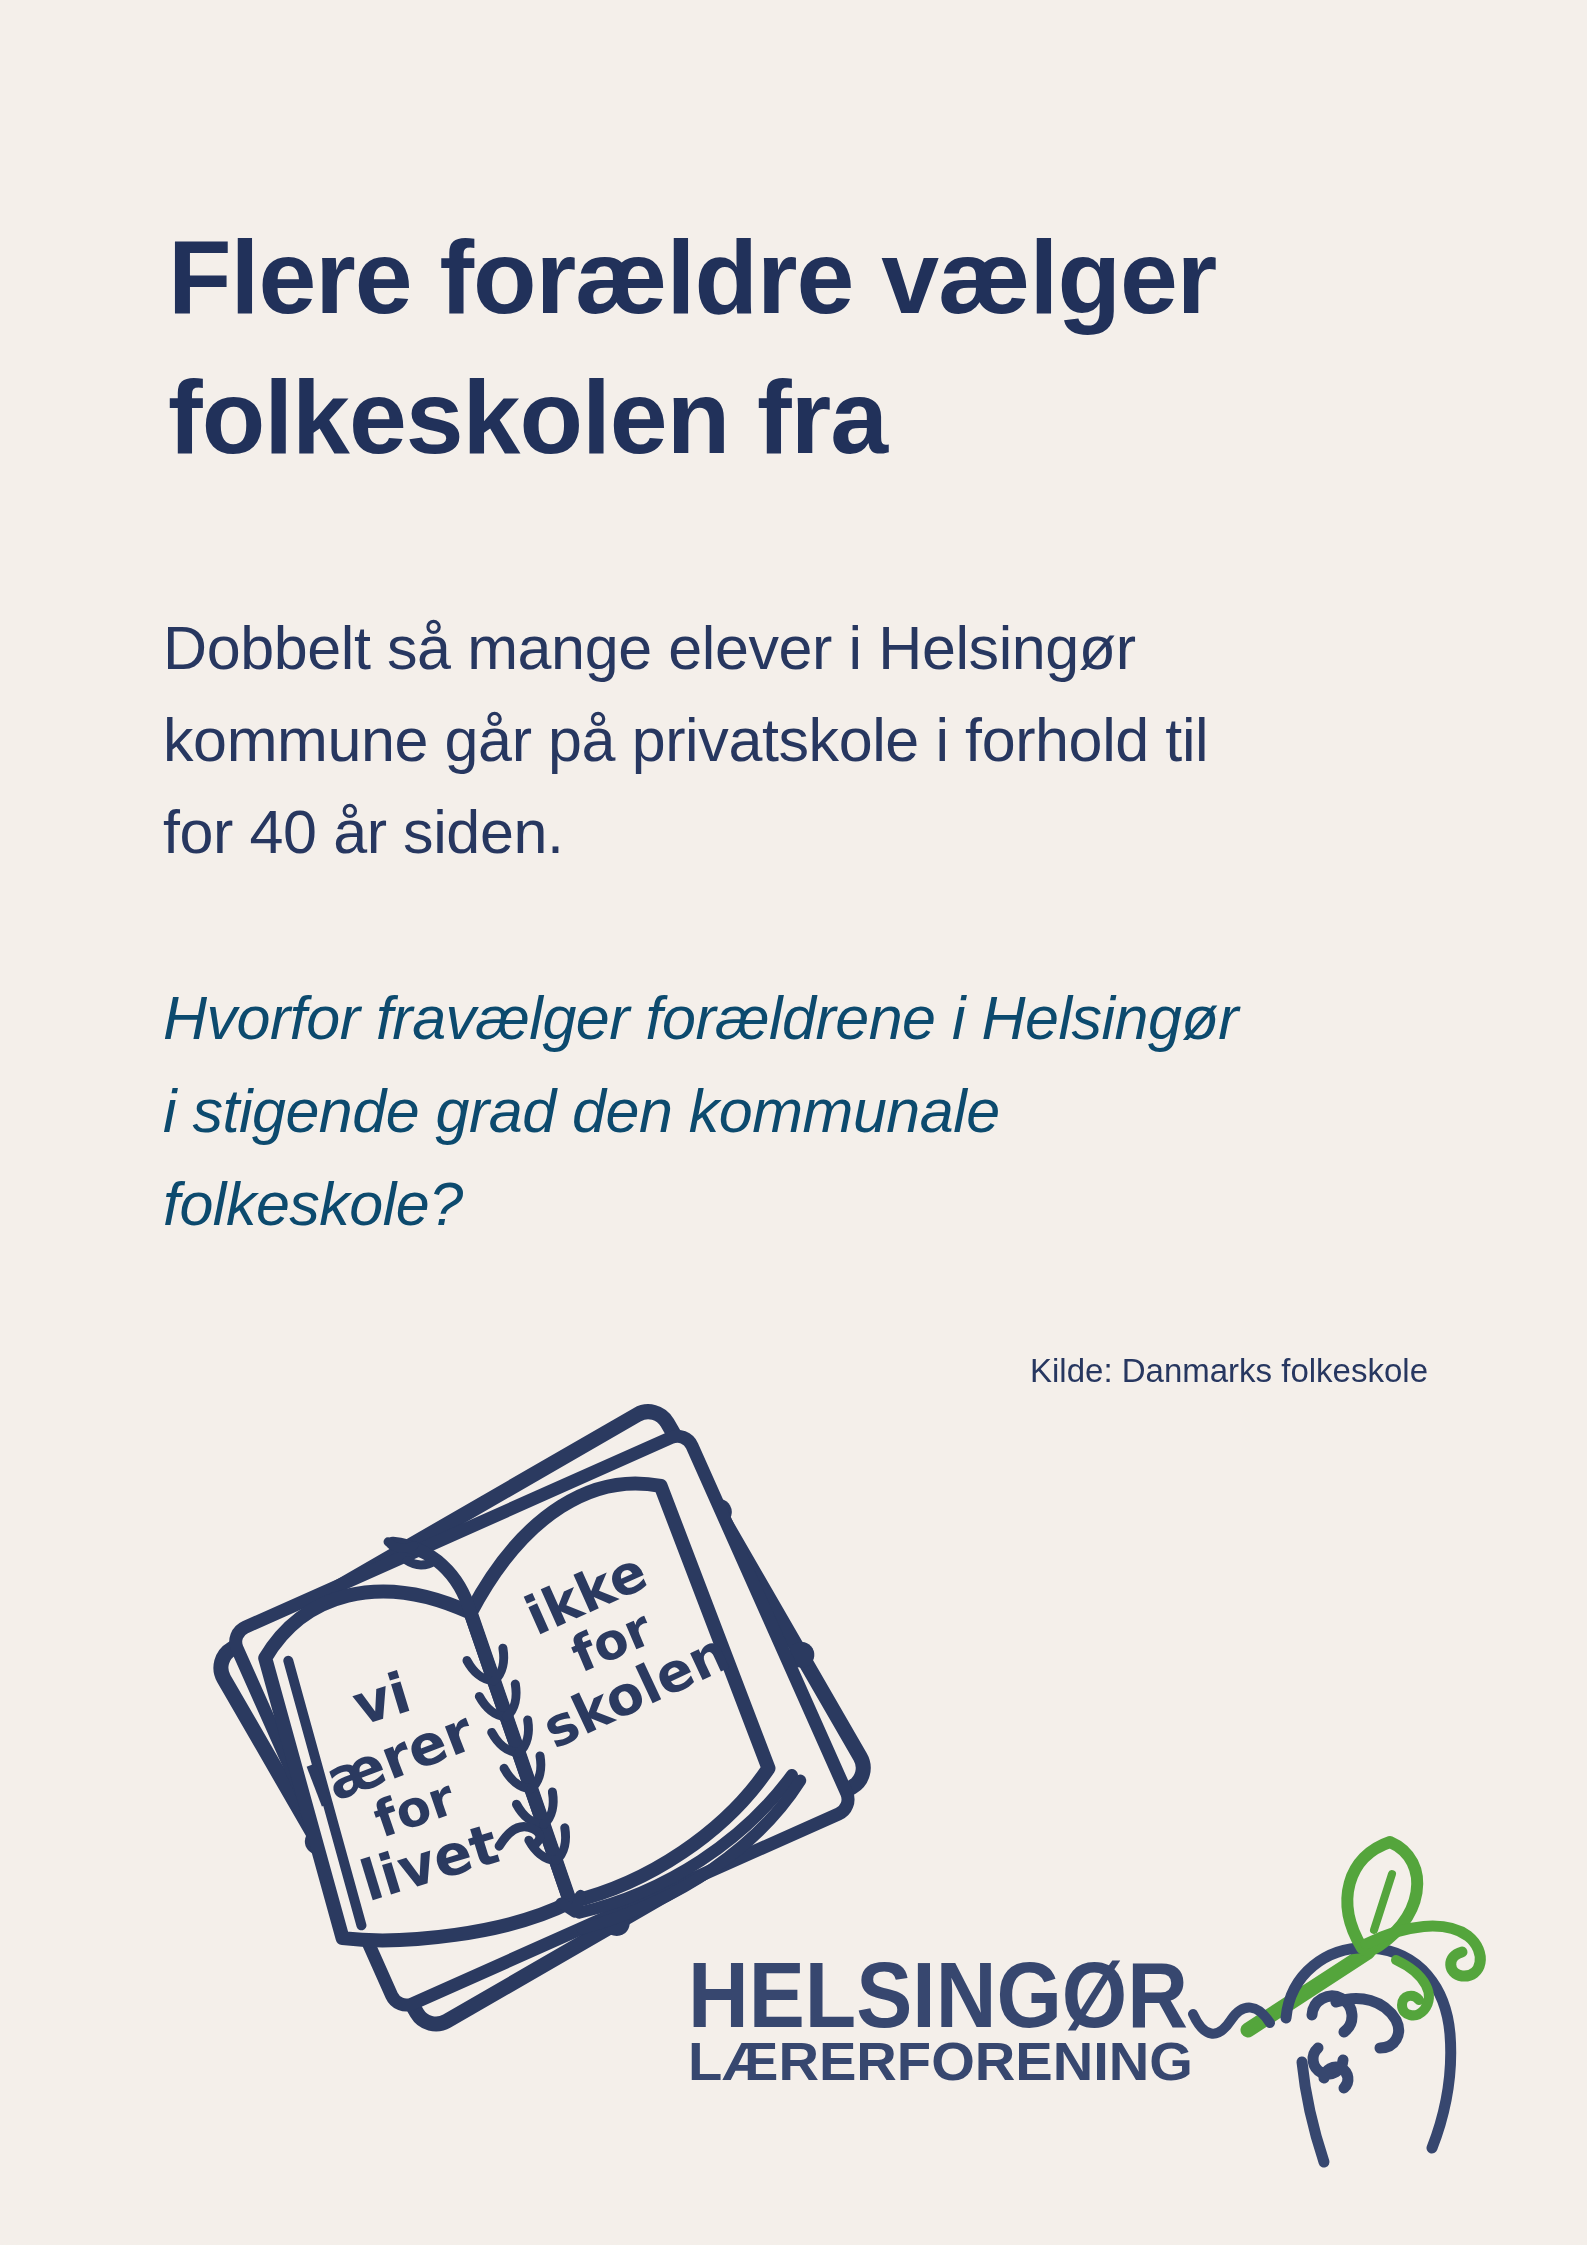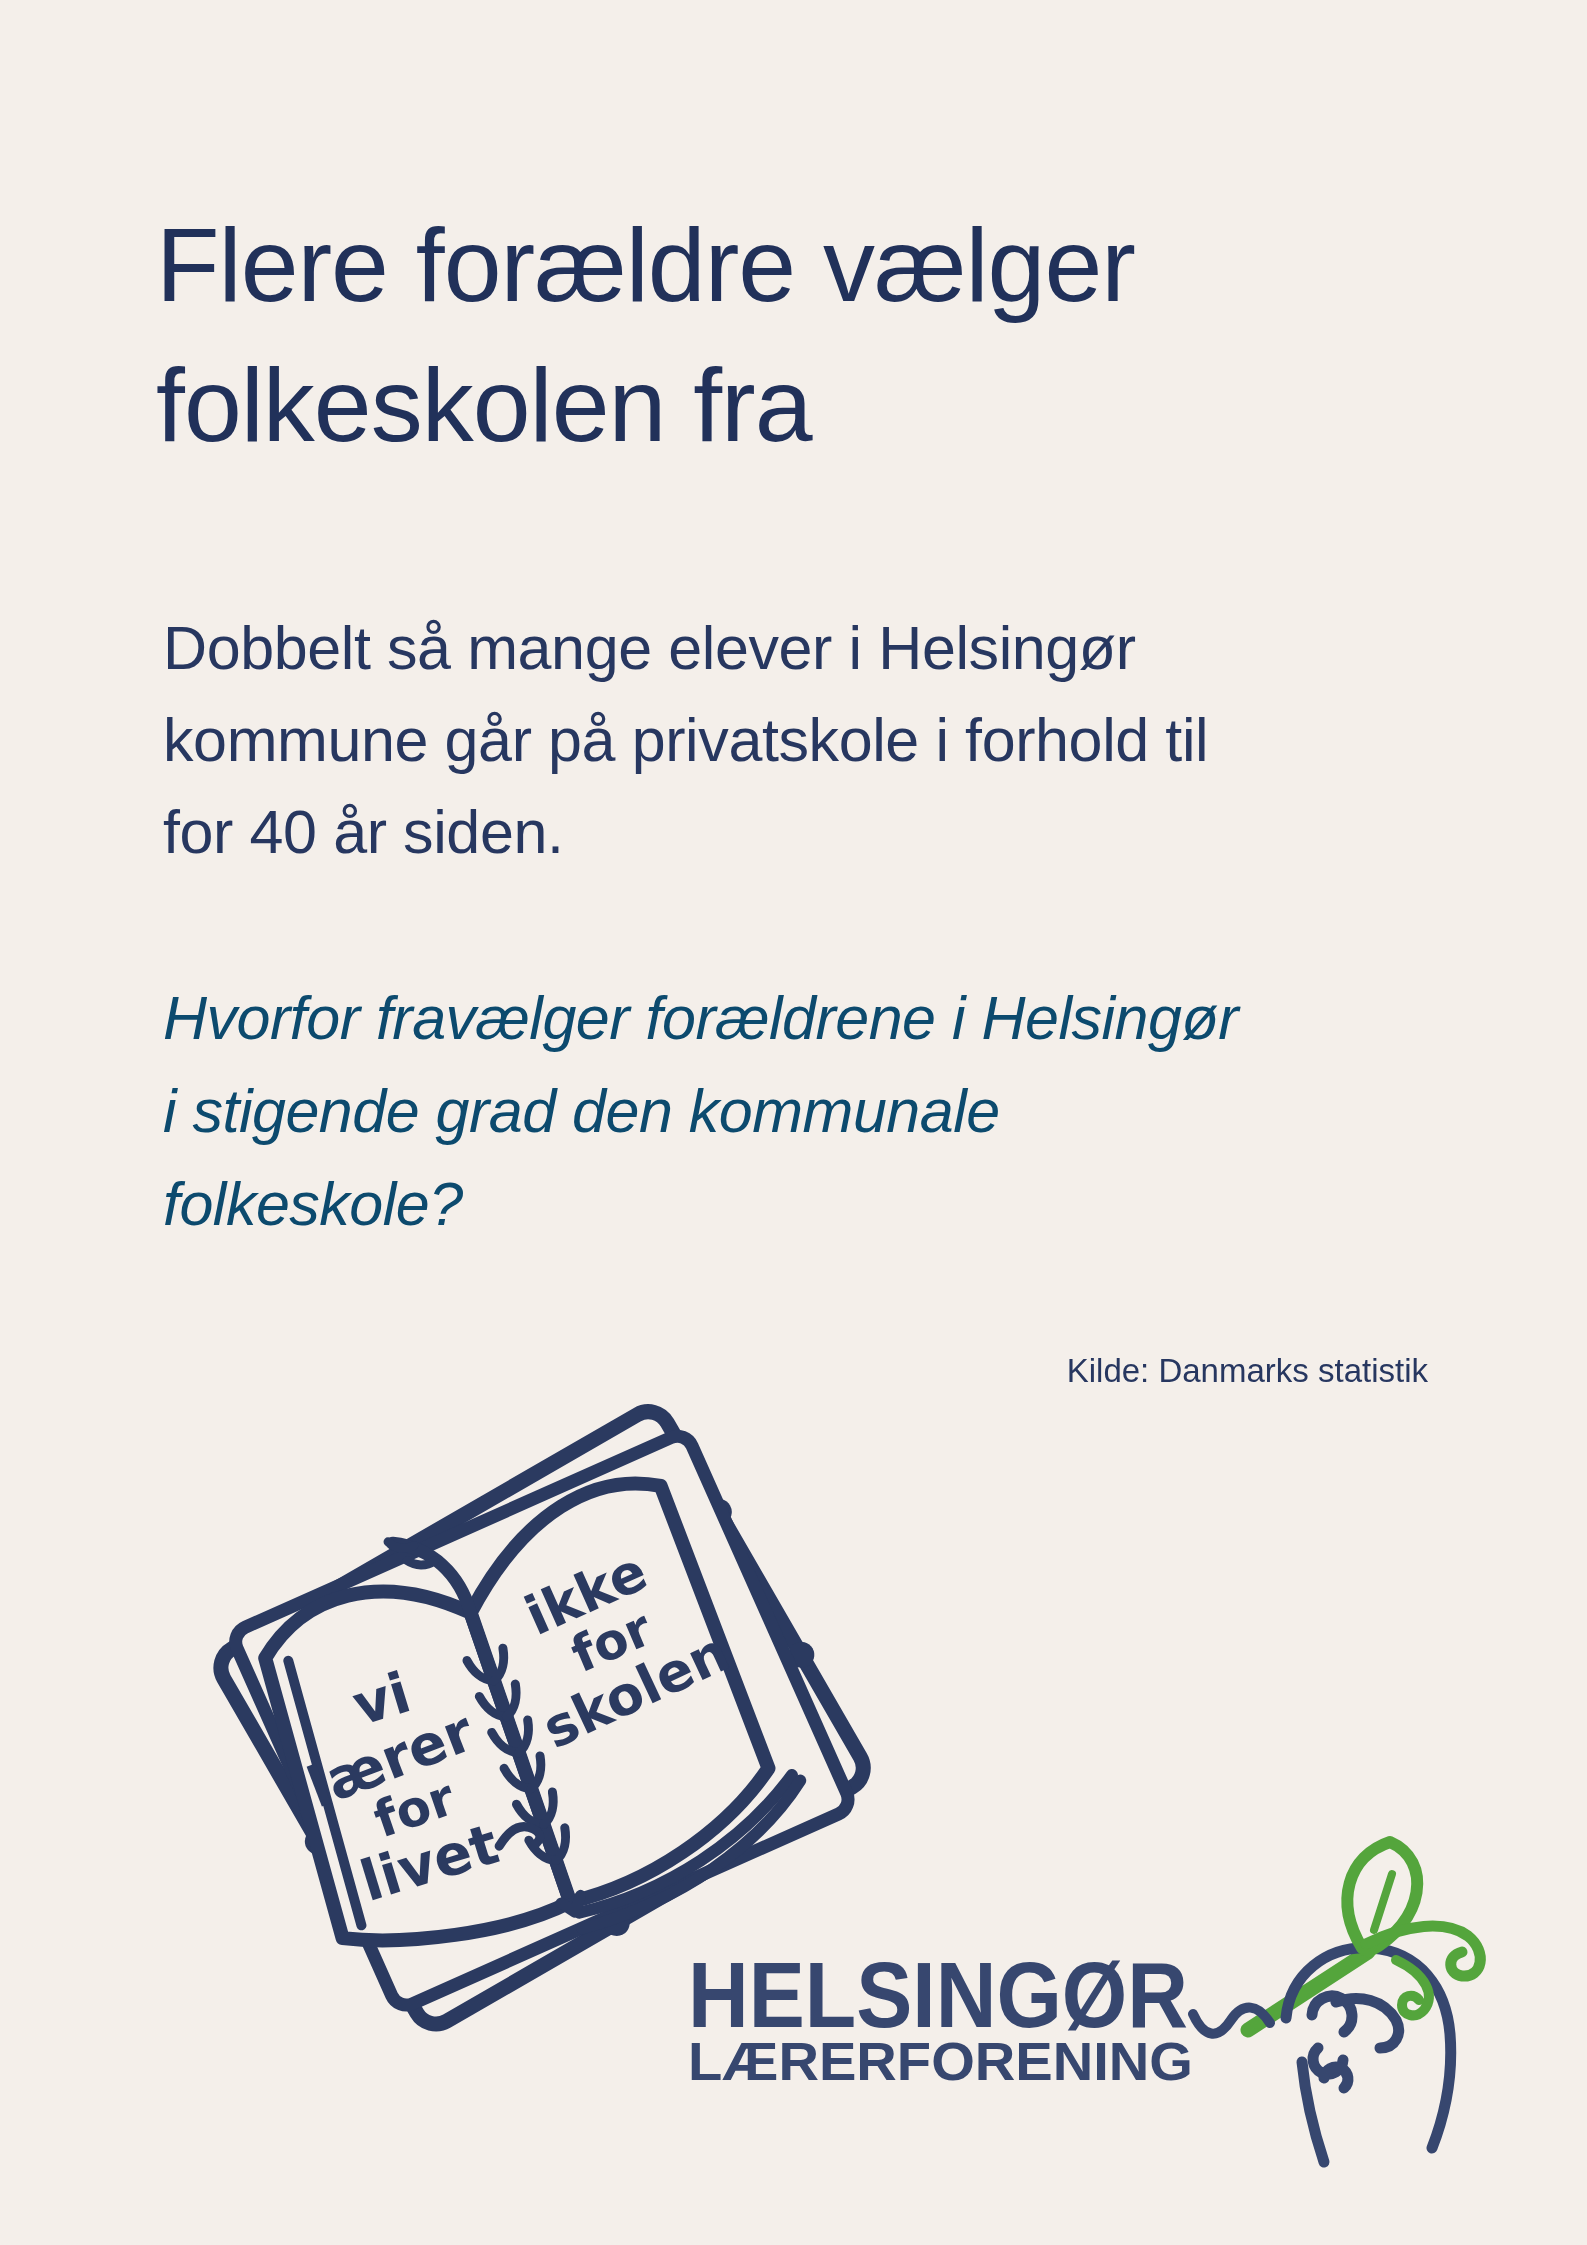--- a/index.html
+++ b/index.html
@@ -8,24 +8,24 @@
     width:1587px;
     height:2245px;
     background:#f4efea;
     overflow:hidden;
     font-family:"Liberation Sans", sans-serif;
     color:#233459;
   }
   .headline{
     position:absolute;
     left:156px; top:195px;
-    margin:0;
+    margin:12px;
     font-size:104px;
     line-height:140px;
-    font-weight:normal;
+    font-weight:bold;
     letter-spacing:-1px;
     color:#21315a;
     white-space:pre-line;
   }
   .intro{
     position:absolute;
     left:163px; top:602px;
     margin:0;
     font-size:61px;
     line-height:92px;
@@ -83,21 +83,21 @@
 folkeskolen fra</h1>
 
   <p class="intro">Dobbelt så mange elever i Helsingør
 kommune går på privatskole i forhold til
 for 40 år siden.</p>
 
   <p class="question">Hvorfor fravælger forældrene i Helsingør
 i stigende grad den kommunale
 folkeskole?</p>
 
-  <p class="source">Kilde: Danmarks statistik</p>
+  <p class="source">Kilde: Danmarks folkeskole</p>
 
   <svg class="book-svg" viewBox="0 0 670 600" aria-hidden="true">
     <g transform="rotate(-19 335 310)" stroke="#2b3a60" fill="none" stroke-linecap="round" stroke-linejoin="round">
 
       <g transform="rotate(-11 335 310)">
         <rect x="112" y="100" width="512" height="430" rx="22" stroke-width="15" fill="#f4efea"></rect>
         <circle cx="624" cy="225" r="13" fill="#2b3a60" stroke="none"></circle>
         <circle cx="624" cy="390" r="13" fill="#2b3a60" stroke="none"></circle>
         <circle cx="112" cy="310" r="13" fill="#2b3a60" stroke="none"></circle>
         <circle cx="112" cy="455" r="13" fill="#2b3a60" stroke="none"></circle>

